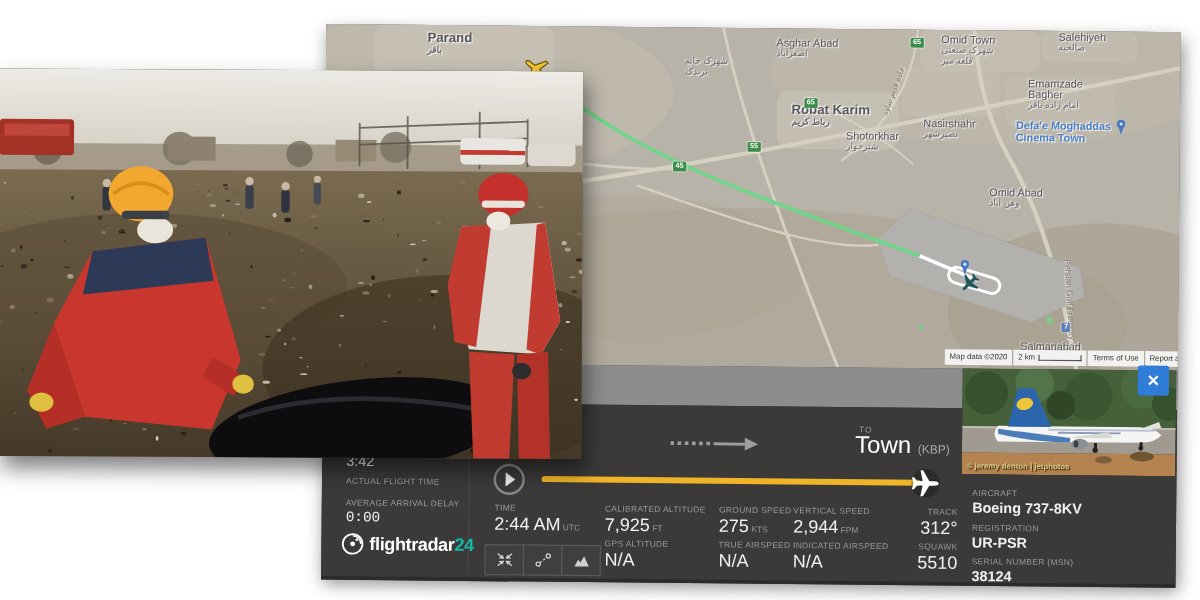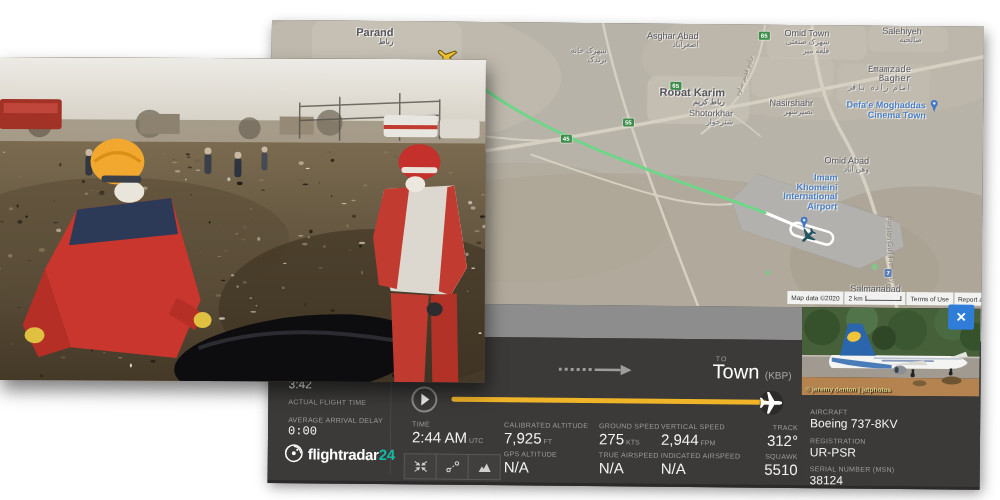--- a/index.html
+++ b/index.html
@@ -3,21 +3,21 @@
 <meta charset="utf-8">
 <style>
   html,body{margin:0;padding:0;background:#ffffff;}
   .stage{position:relative;width:1000px;height:500px;overflow:hidden;background:#fff;
          font-family:"Liberation Sans", sans-serif;}
 
   
   .fr24{position:absolute;left:272px;top:20px;width:712px;height:460px;background:#3b3a39;
         transform:rotate(.55deg);transform-origin:0 0;box-shadow:2px 6px 14px rgba(0,0,0,.45);}
   .map{position:absolute;left:0;top:0;width:712px;height:282px;overflow:hidden;background:#b8b3a8;cursor:grab;}
-  .map-label{position:absolute;transform:translateX(-50%);text-align:right;color:#55555a;
+  .map-label{position:absolute;transform:translateX(-50%);text-align:left;color:#55555a;
              font-size:9px;line-height:9px;white-space:nowrap;
              text-shadow:1px 1px 1px rgba(255,255,255,.9),-1px -1px 1px rgba(255,255,255,.7);}
   .map-label .fa{font-size:7.5px;line-height:8.5px;color:#6a6a6e;}
   .map-label.big{font-size:11px;line-height:11px;font-weight:bold;}
   .map-label.blue{color:#4a7fc4;font-weight:bold;font-size:9px;line-height:9.5px;}
   .badge{position:absolute;background:#3e8e4b;color:#fff;font-size:6px;line-height:8px;
          padding:0 2px;border-radius:1px;font-weight:bold;box-shadow:0 0 0 1px rgba(255,255,255,.35);}
   .badge.blue{background:#5c7fb8;}
   .rot-label{position:absolute;font-size:7px;color:#8a8276;white-space:nowrap;
              text-shadow:1px 1px 1px rgba(255,255,255,.8);}
@@ -49,21 +49,21 @@
   .icon-btn{width:31px;height:24px;border:1px solid #5a5958;display:flex;align-items:center;
             justify-content:center;background:#403f3e;cursor:pointer;margin-right:-1px;}
   .track-box{position:absolute;left:440px;width:90px;text-align:right;}
 
   
   .aircraft-card{position:absolute;left:533px;top:282px;width:178px;height:178px;background:#3b3a39;z-index:4;}
   .ac-photo{position:relative;width:178px;height:88px;overflow:hidden;}
   .ac-credit{position:absolute;left:4px;bottom:3px;font-size:6.5px;color:#d8cc84;
              text-shadow:1px 1px 1px rgba(0,0,0,.8);font-weight:bold;}
   .ac-lbl{position:absolute;left:9px;color:#9b9b9b;font-size:7px;letter-spacing:.3px;}
-  .ac-val{position:absolute;left:9px;color:#f2f2f2;font-size:12px;font-weight:400;}
+  .ac-val{position:absolute;left:9px;color:#f2f2f2;font-size:12px;font-weight:700;}
   .close-btn{position:absolute;left:679px;top:278px;width:26px;height:25px;background:#2f7cd9;border:none;
              color:#fff;font-size:13px;font-weight:bold;line-height:25px;text-align:center;
              border-radius:2px;cursor:pointer;z-index:6;padding:0;}
 
   
   .logo{position:absolute;left:16px;top:423px;display:flex;align-items:center;gap:4px;}
   .logo .brand{color:#fff;font-size:15px;font-weight:bold;letter-spacing:-.3px;}
   .logo .brand b{color:#14b8a6;}
 
   
@@ -128,21 +128,21 @@
         <g transform="translate(663,81)">
           <path d="M-3,-4 L0,5 L3,-4 Z" fill="#4377c2"></path>
             <circle cx="0" cy="-4" r="3.4" fill="#4377c2"></circle>
           <circle cx="0" cy="-4" r="1.3" fill="#dce8f8"></circle>
         </g>
       </svg>
 
       
       <div class="map-label big" style="left:103px;top:6px;">
         <div>Parand</div>
-          <div class="fa">رباط</div>
+          <div class="fa">باقر</div>
       </div>
       <div class="map-label" style="left:317px;top:24px;">
         <div class="fa">شهرک خانه</div>
           <div class="fa">برندک</div>
       </div>
       <div class="map-label" style="left:401px;top:8px;">
         <div>Asghar Abad</div>
           <div class="fa">اصغرآباد</div>
       </div>
       <div class="map-label" style="left:535px;top:4px;">
@@ -151,46 +151,40 @@
         <div class="fa">قلعه میر</div>
       </div>
       <div class="map-label" style="left:630px;top:1px;">
         <div>Salehiyeh</div>
           <div class="fa">صالحیه</div>
       </div>
       <div class="map-label" style="left:520px;top:38px;margin-top:36px;">
         <div>Nasirshahr</div>
           <div class="fa">نصیرشهر</div>
       </div>
-      <div class="map-label" style="left:608px;top:40px;font-family:Liberation Mono, monospace;">
+      <div class="map-label" style="left:608px;top:40px;">
         <div>Emamzade</div>
           <div>Bagher</div>
         <div class="fa">امام زاده باقر</div>
       </div>
       <div class="map-label big" style="left:421px;top:63px;">
         <div>Robat Karim</div>
           <div class="fa">رباط کریم</div>
       </div>
-      <div class="map-label" style="left:440px;top:85px;">
+      <div class="map-label" style="left:456px;top:85px;">
         <div>Shotorkhar</div>
           <div class="fa">شترخوار</div>
       </div>
       <div class="map-label blue" style="left:615px;top:75px;">
         <div>Defa'e Moghaddas</div>
           <div>Cinema Town</div>
       </div>
       <div class="map-label" style="left:576px;top:131px;">
         <div>Omid Abad</div>
           <div class="fa">وهن آباد</div>
-      </div>
-      <div class="map-label blue" style="left:540px;top:148px;">
-        <div>Imam</div>
-          <div>Khomeini</div>
-        <div>International</div>
-          <div>Airport</div>
       </div>
       <div class="map-label" style="left:606px;top:259px;z-index:1;">
         <div>Salmanabad</div>
       </div>
       <div class="rot-label" style="left:622px;top:190px;transform:rotate(86deg);transform-origin:0 0;">Persian Gulf Freeway</div>
       <div class="rot-label" style="left:462px;top:70px;transform:rotate(-70deg);transform-origin:0 0;font-size:6.5px;">جاده قدیم ساوه</div>
 
       
       <span class="badge" style="left:487px;top:7px;">65</span>
       <span class="badge" style="left:399px;top:58px;">65</span>

